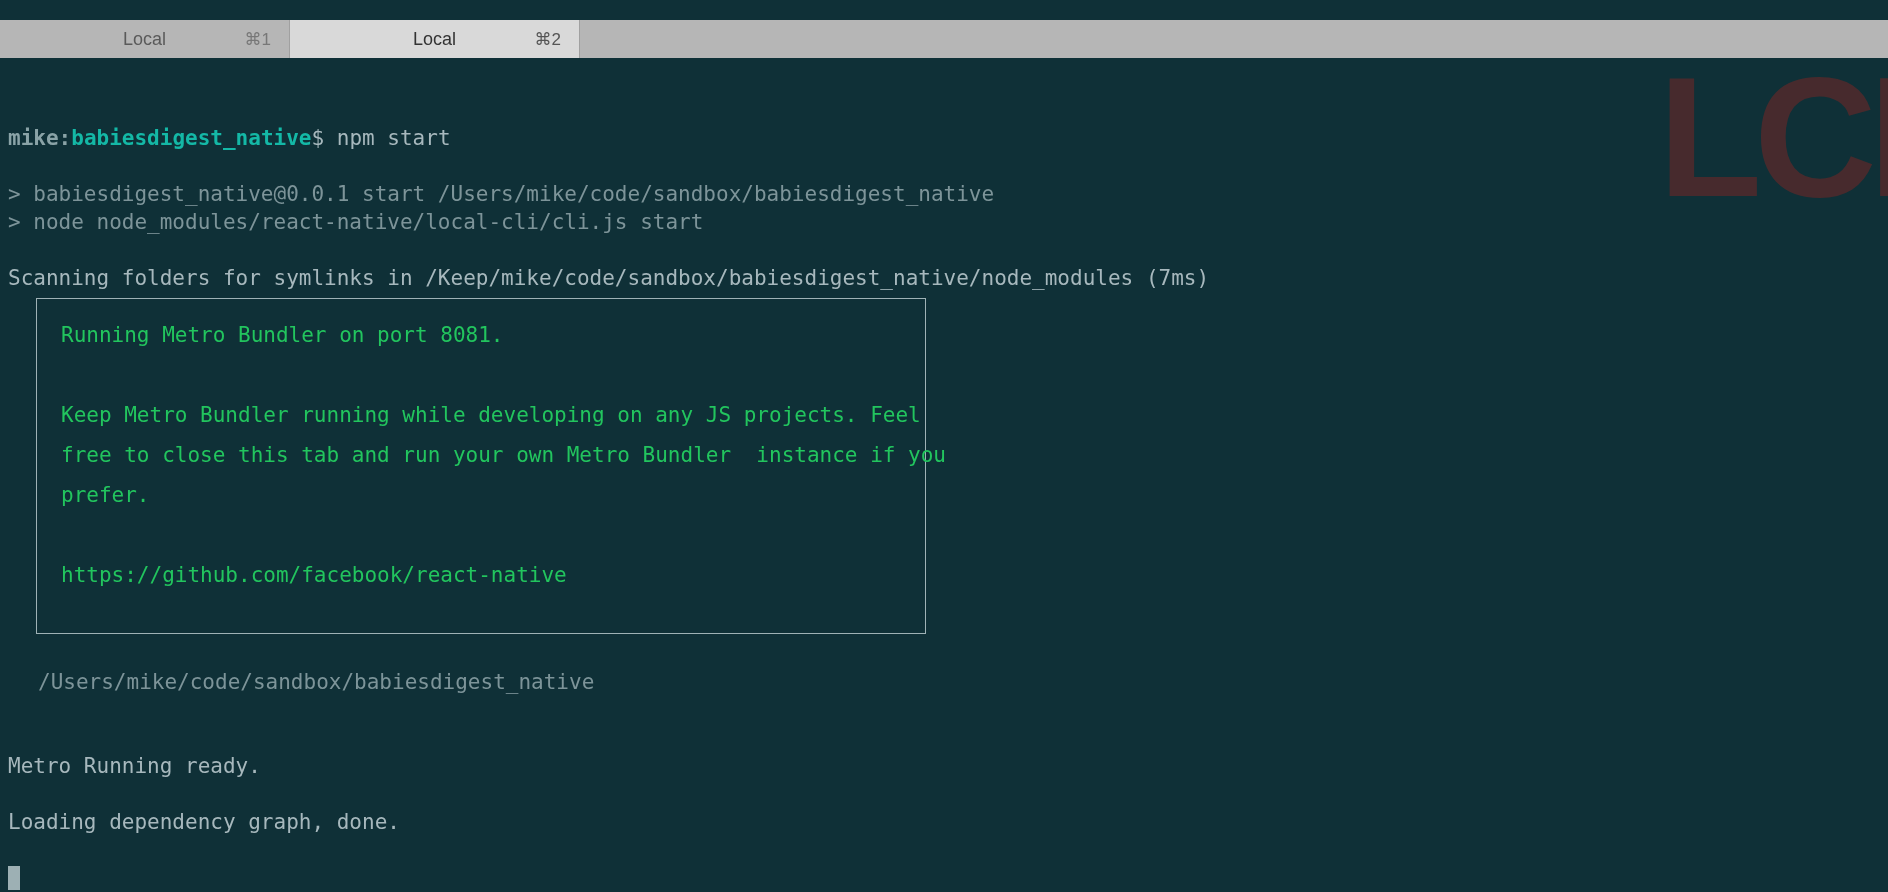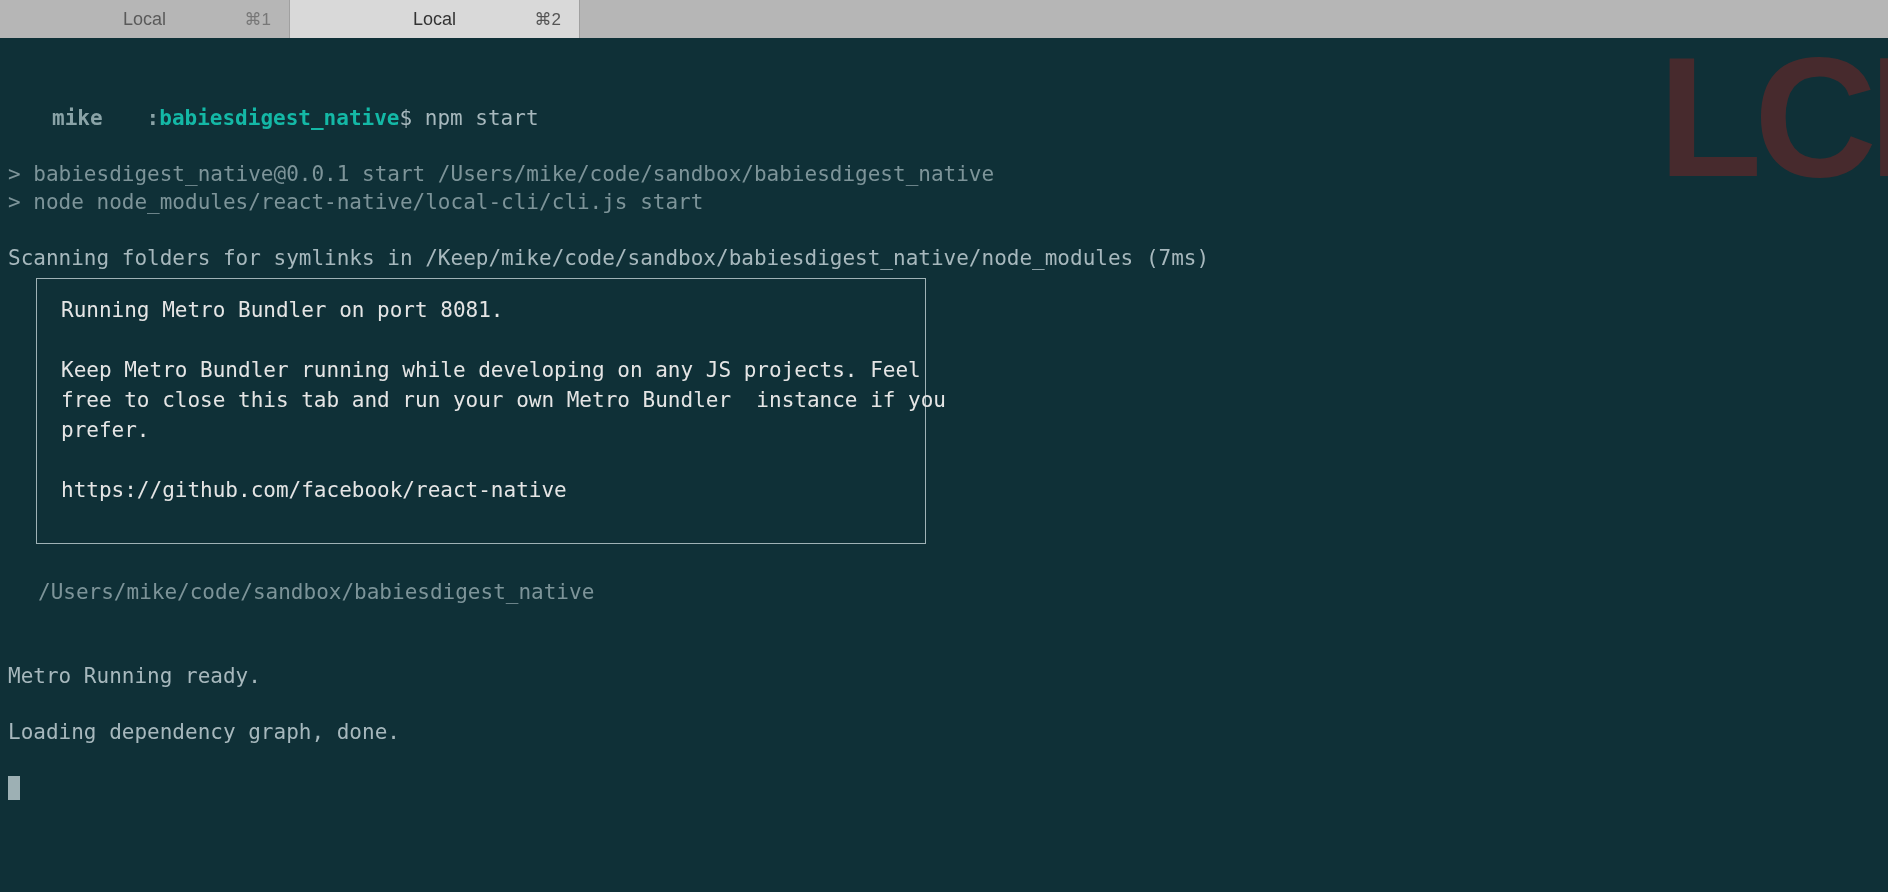--- a/index.html
+++ b/index.html
@@ -4,20 +4,21 @@
 <style>
   * { margin: 0; padding: 0; box-sizing: border-box; }
   html, body { width: 1888px; height: 892px; overflow: hidden; font-family: "Menlo", "Monaco", "Consolas", monospace; }
   body { background: #0f3037; }
   
   .tab-bar {
     display: flex;
     height: 38px;
     background: #b6b6b6;
     align-items: stretch;
+    margin-top: 20px;
   }
   .tab {
     width: 290px;
     display: flex;
     align-items: center;
     justify-content: center;
     position: relative;
     font-size: 18px;
     color: #5a5a5a;
     border-right: 1px solid #a0a0a0;
@@ -37,32 +38,32 @@
   .tab-bar-filler { flex: 1; background: #b6b6b6; }
 
   .terminal {
     padding: 10px 8px 8px 8px;
     font-size: 21px;
     line-height: 28px;
     color: #a7b8bd;
     white-space: pre;
     position: relative;
   }
-  .prompt-user { color: #8aa3a7; font-weight: bold; margin-left: 44px; }
+  .prompt-user { color: #8aa3a7; font-weight: bold; }
   .prompt-path { color: #14b8a6; font-weight: bold; }
   .prompt-dollar { color: #a7b8bd; }
   .cmd { color: #a7b8bd; margin-top: 43px; }
   .dim-line { color: #7d9499; }
   .box {
     border: 1px solid #9fb2b6;
     margin: 6px 0 6px 28px;
     padding: 16px 24px 38px 24px;
     width: 890px;
-    color: #e5e5e5;
-    line-height: 30px;
+    color: #22c55e;
+    line-height: 40px;
   }
   .indented { color: #7d9499; padding-left: 30px; display: block; }
   .cursor-block {
     display: inline-block;
     width: 12px;
     height: 24px;
     background: #9db0b4;
     vertical-align: text-bottom;
   }
   .watermark {

